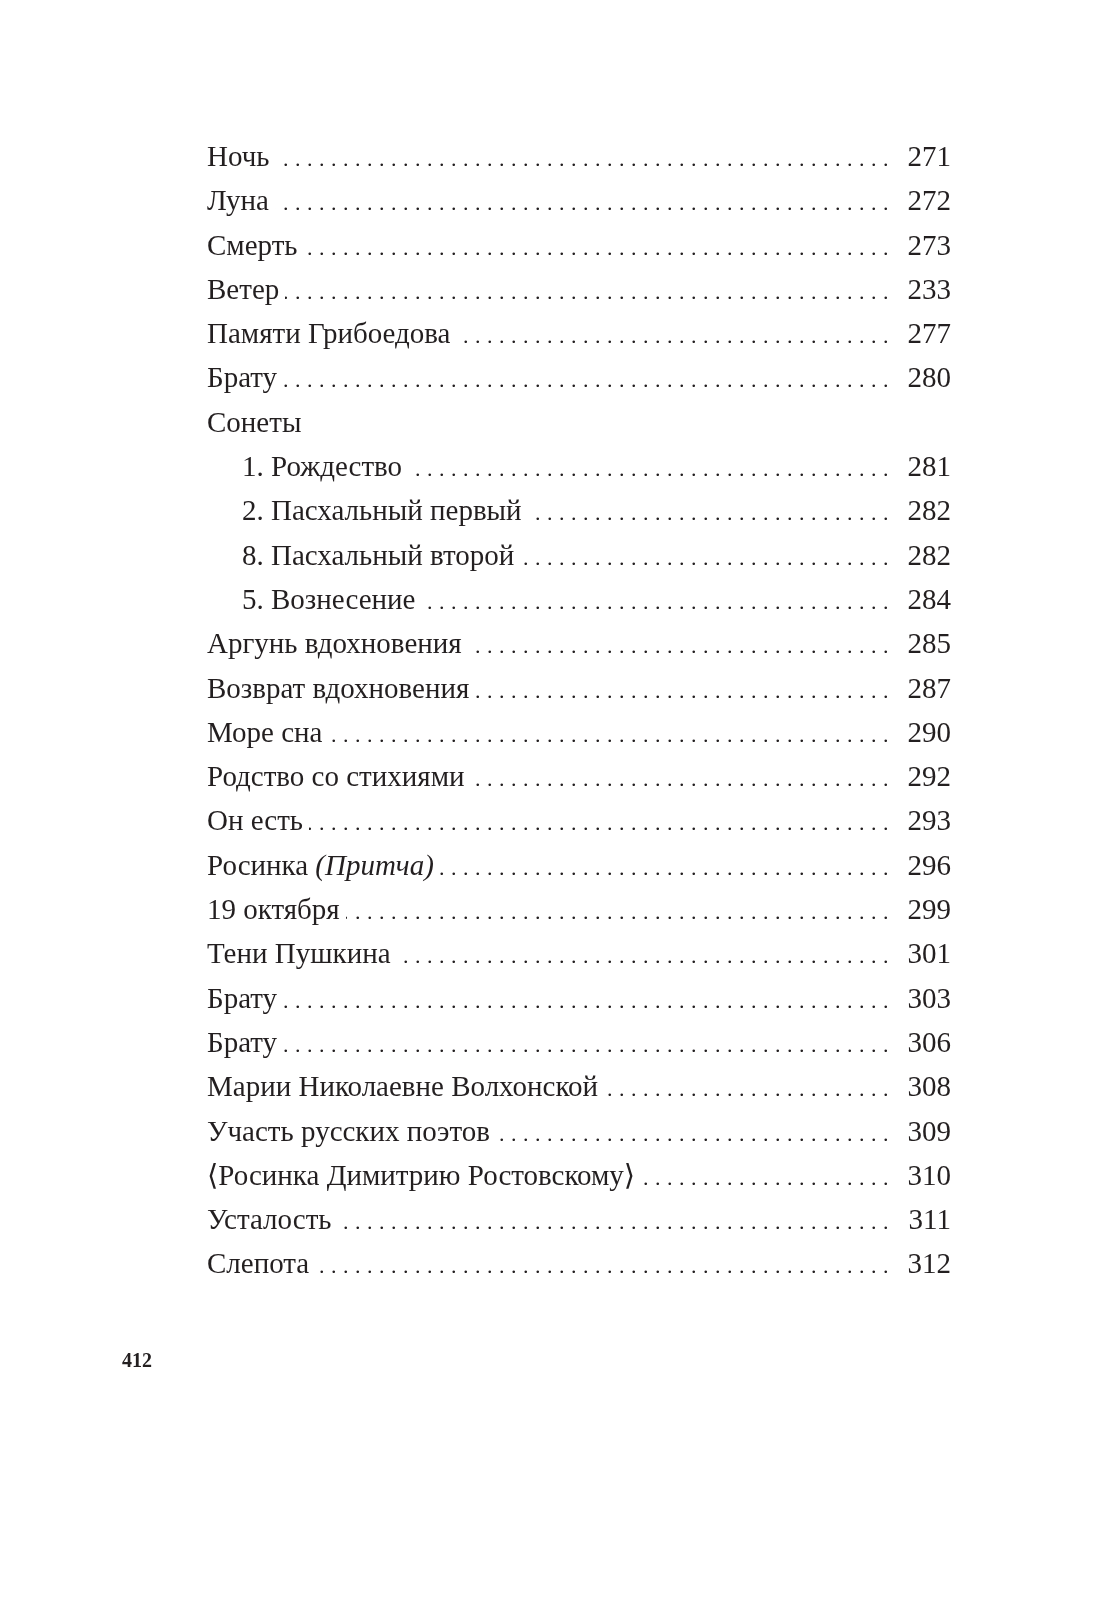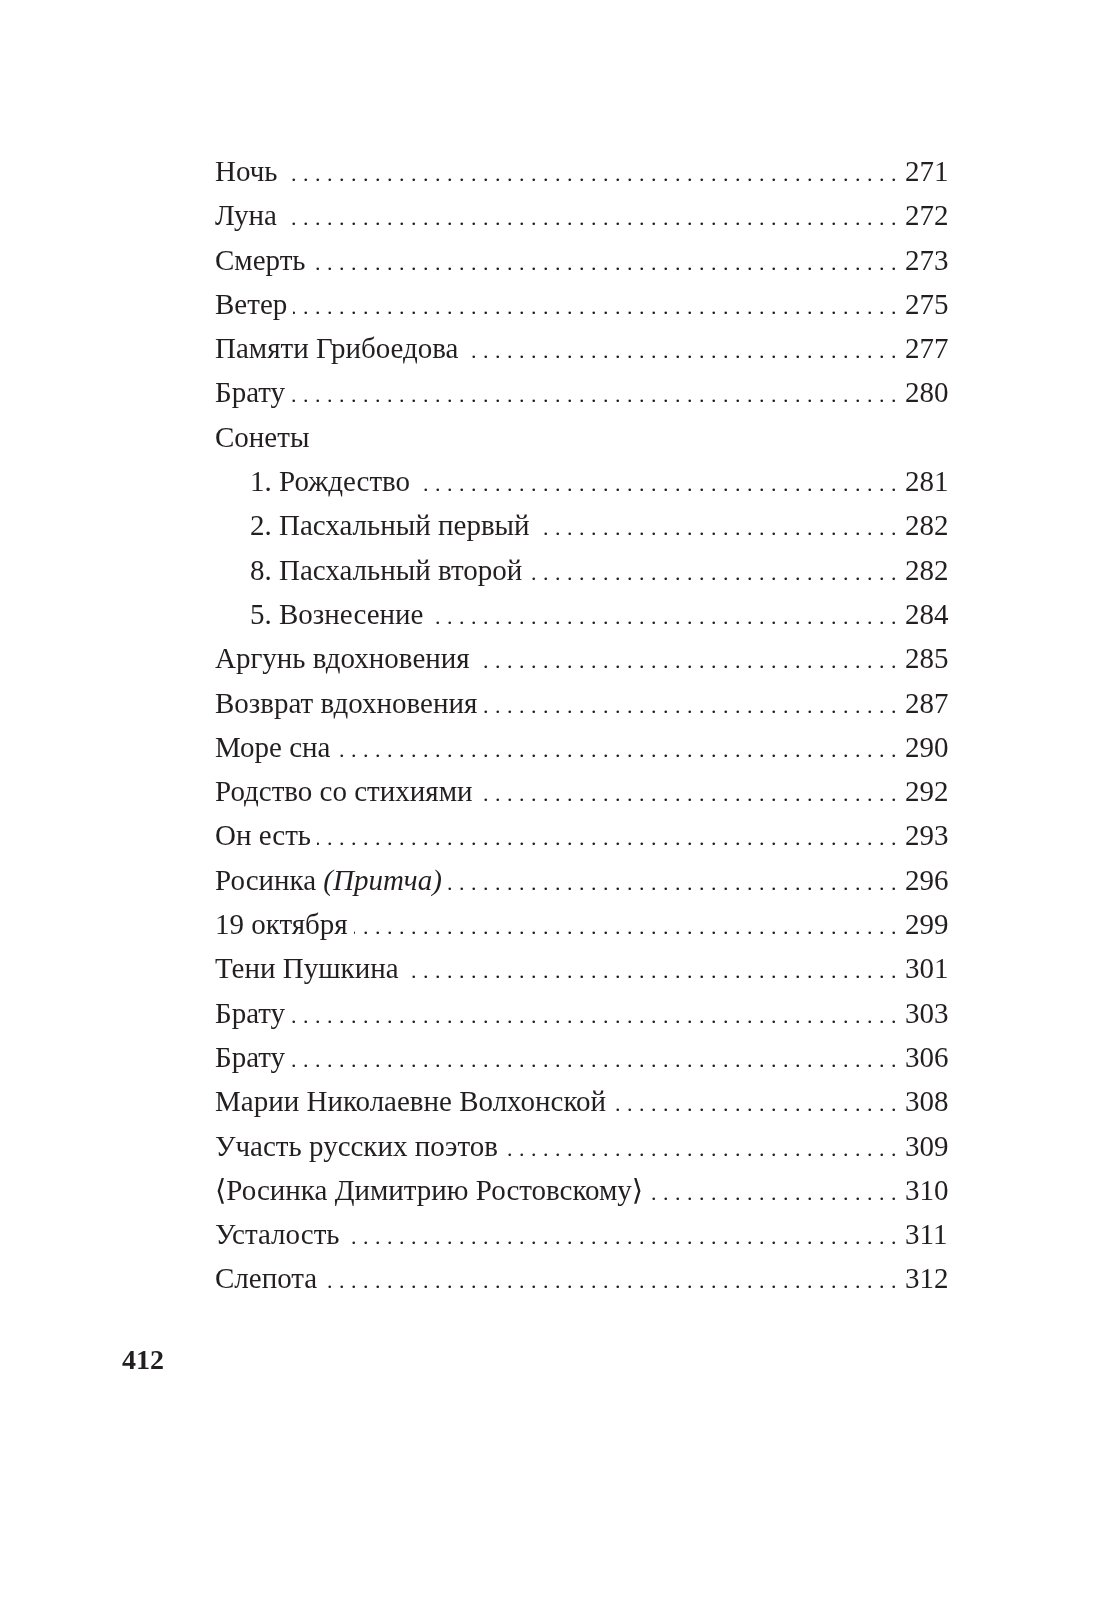--- a/index.html
+++ b/index.html
@@ -1,28 +1,28 @@
 <!DOCTYPE html>
 <html><head>
 <meta charset="utf-8">
 <style>
   html, body { margin: 0; padding: 0; background: #ffffff; }
   body { width: 1100px; height: 1603px; position: relative; overflow: hidden;
          font-family: "Liberation Serif", "DejaVu Serif", serif; color: #231f20; }
-  .toc { position: absolute; left: 207px; top: 149px; width: 744px; margin-left: 8px; }
+  .toc { position: absolute; left: 207px; top: 134px; width: 744px; }
   .row { position: relative; height: 44.3px; display: flex; align-items: baseline;
          font-size: 29px; line-height: 44.3px; white-space: nowrap; }
   .row.sub .title { padding-left: 35px; }
   .title { flex: 0 0 auto; padding-right: 6px; background: #fff; }
   .title i { font-style: italic; }
   .leader { flex: 1 1 auto; overflow: hidden; letter-spacing: 0; color: #231f20; }
   .leader::before { content: ". . . . . . . . . . . . . . . . . . . . . . . . . . . . . . . . . . . . . . . . . . . . . . . . . . . . . . . . . . . . . . . . . . . . . . . ";
                     white-space: nowrap; font-size: 22px; letter-spacing: 0.5px; display: block; direction: rtl; text-align: right; }
-  .page { flex: 0 0 auto; padding-left: 8px; background: #fff; min-width: 54px; }
-  .folio { position: absolute; left: 122px; top: 1338px; font-size: 28px; font-weight: bold;
+  .page { flex: 0 0 auto; padding-left: 8px; background: #fff; text-align: right; min-width: 54px; }
+  .folio { position: absolute; left: 122px; top: 1338px; font-size: 20px; font-weight: bold;
            line-height: 44.3px; }
 </style>
 </head>
 <body>
 
 <div class="toc">
   <div class="row">
       <span class="title">Ночь</span>
       <span class="leader"></span>
       <span class="page">271</span>
@@ -33,21 +33,21 @@
       <span class="page">272</span>
     </div>
   <div class="row">
       <span class="title">Смерть</span>
       <span class="leader"></span>
       <span class="page">273</span>
     </div>
   <div class="row">
       <span class="title">Ветер</span>
       <span class="leader"></span>
-      <span class="page">275</span>
+      <span class="page">233</span>
     </div>
   <div class="row">
       <span class="title">Памяти Грибоедова</span>
       <span class="leader"></span>
       <span class="page">277</span>
     </div>
   <div class="row">
       <span class="title">Брату</span>
       <span class="leader"></span>
       <span class="page">280</span>

